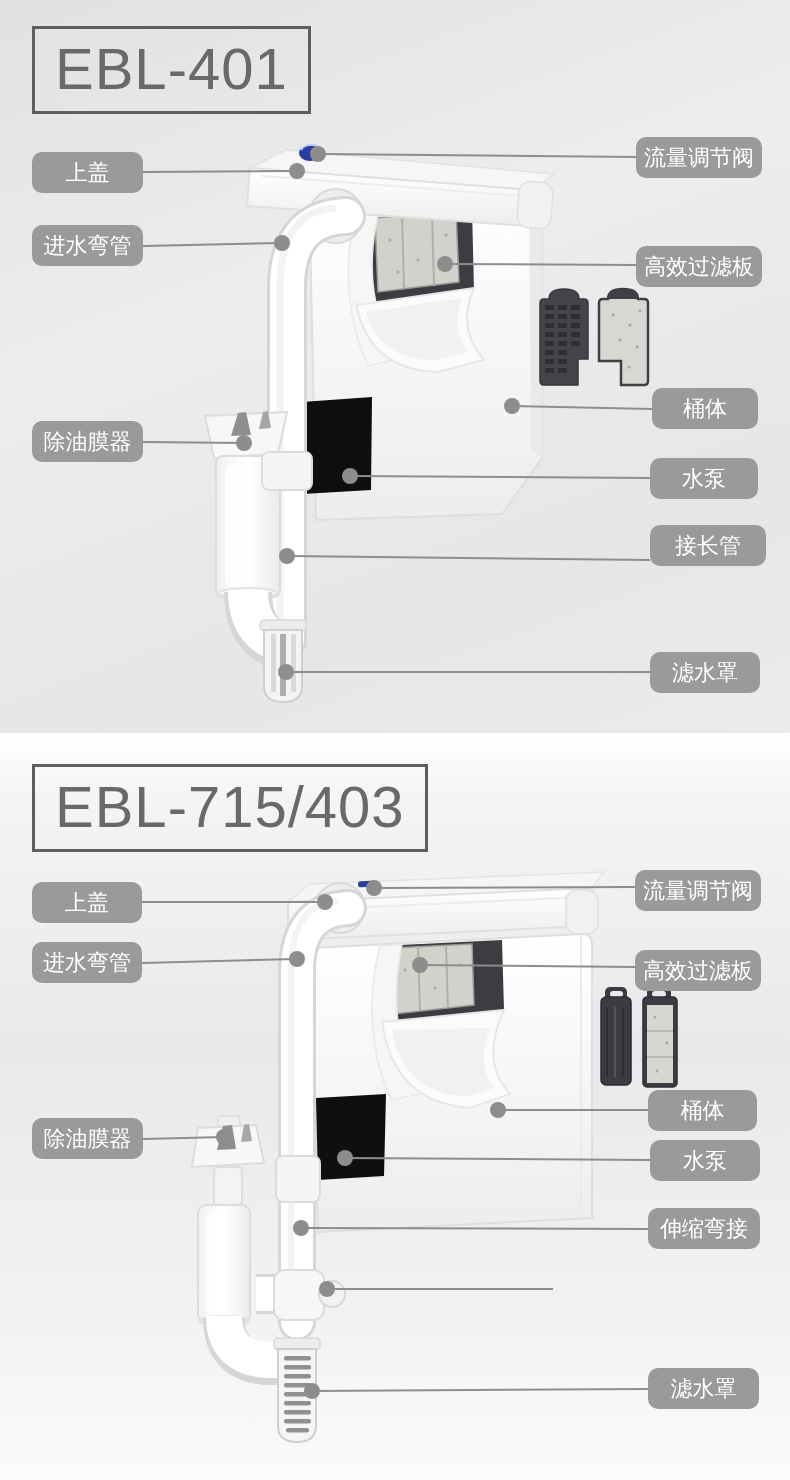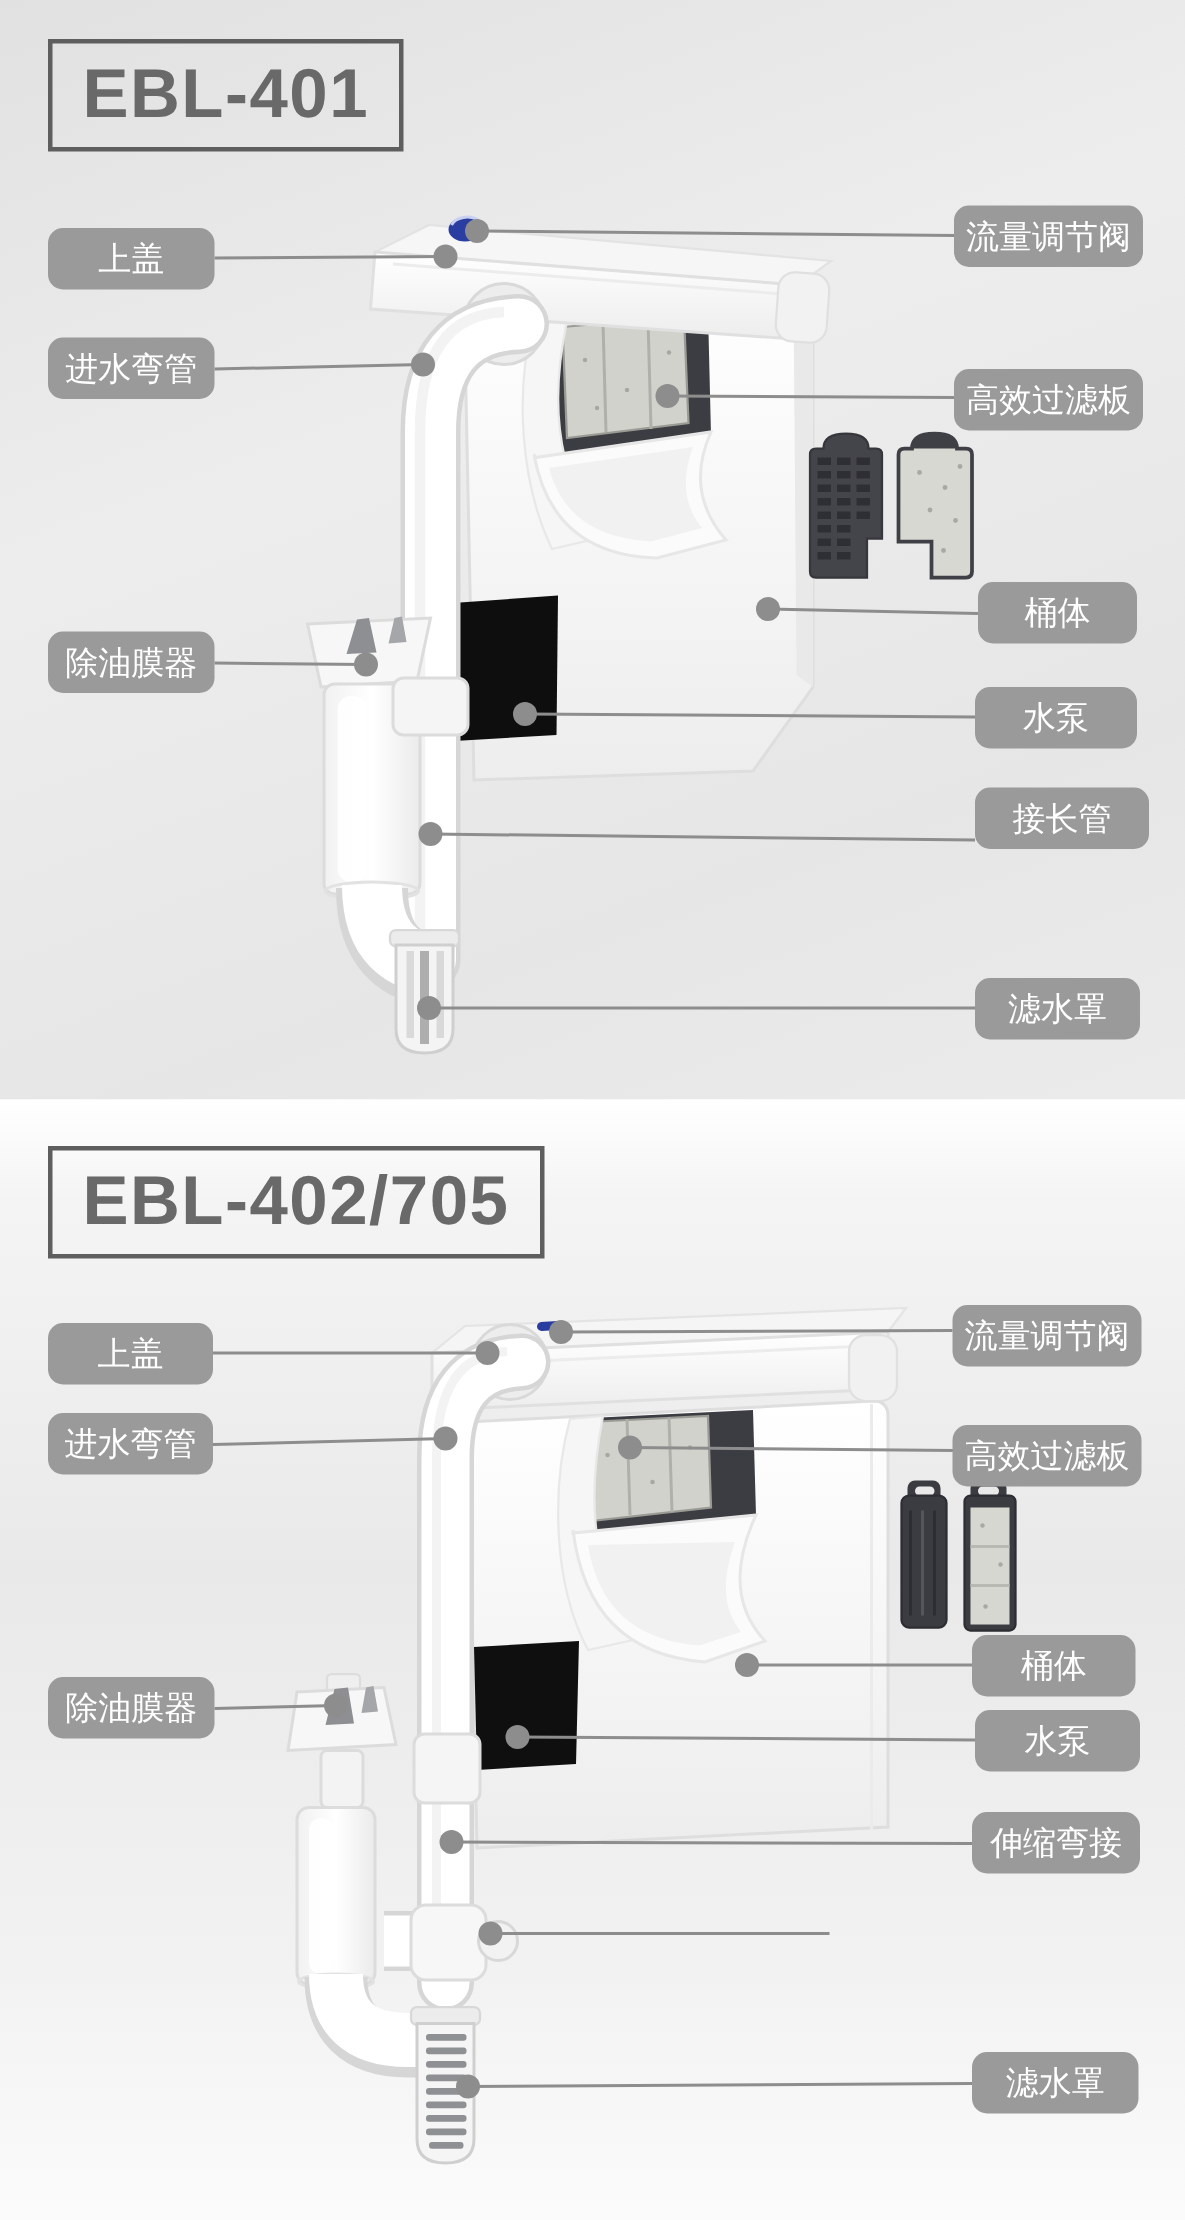--- a/index.html
+++ b/index.html
@@ -10,21 +10,21 @@
   }
   .panel{position:absolute;left:0;width:790px;overflow:hidden;}
   .panel-1{top:0;height:733px;
     background:linear-gradient(160deg,#e1e1e1 0%,#ededed 38%,#e6e6e6 75%,#ebebeb 100%);}
   .panel-2{top:733px;height:747px;
     background:linear-gradient(180deg,#ffffff 0%,#f4f4f4 9%,#e9e9e9 42%,#f2f2f2 78%,#fbfbfb 100%);}
   .model-title{
     position:absolute;display:inline-block;
     border:3px solid var(--title-border,#5e5e5e);
     color:var(--title-text,#696969);
-    font-size:46px;font-weight:700;line-height:1.1;
+    font-size:58px;font-weight:400;line-height:1.1;
     padding:8px 20px 10px 20px;letter-spacing:1px;white-space:nowrap;
     background:transparent;
   }
   .panel-1 .model-title{left:32px;top:26px;}
   .panel-2 .model-title{left:32px;top:31px;}
   .callout{
     position:absolute;box-sizing:border-box;
     background:var(--label-bg,#9a9a9a);
     color:var(--label-text,#ffffff);
     font-size:22px;height:41px;line-height:41px;
@@ -203,21 +203,21 @@
     <div class="callout" style="left:32px;top:421px;width:111px">除油膜器</div>
     <div class="callout" style="left:636px;top:137px;width:126px">流量调节阀</div>
     <div class="callout" style="left:636px;top:246px;width:126px">高效过滤板</div>
     <div class="callout" style="left:652px;top:388px;width:106px">桶体</div>
     <div class="callout" style="left:650px;top:458px;width:108px">水泵</div>
     <div class="callout" style="left:650px;top:525px;width:116px">接长管</div>
     <div class="callout" style="left:650px;top:652px;width:110px">滤水罩</div>
   </section>
 
   <section class="panel panel-2">
-    <div class="model-title">EBL-402/705</div>
+    <div class="model-title">EBL-715/403</div>
 
     <svg class="artwork" style="left:140px;top:137px" width="470" height="600" viewBox="0 0 470 600">
       <defs>
         <linearGradient id="g3" x1="0" y1="0" x2="0" y2="1">
           <stop offset="0" stop-color="#ffffff"></stop>
             <stop offset="1" stop-color="#ededed"></stop>
         </linearGradient>
         <linearGradient id="g4" x1="0" y1="0" x2="1" y2="0">
           <stop offset="0" stop-color="#f1f1f1"></stop>
             <stop offset="0.5" stop-color="#ffffff"></stop>

